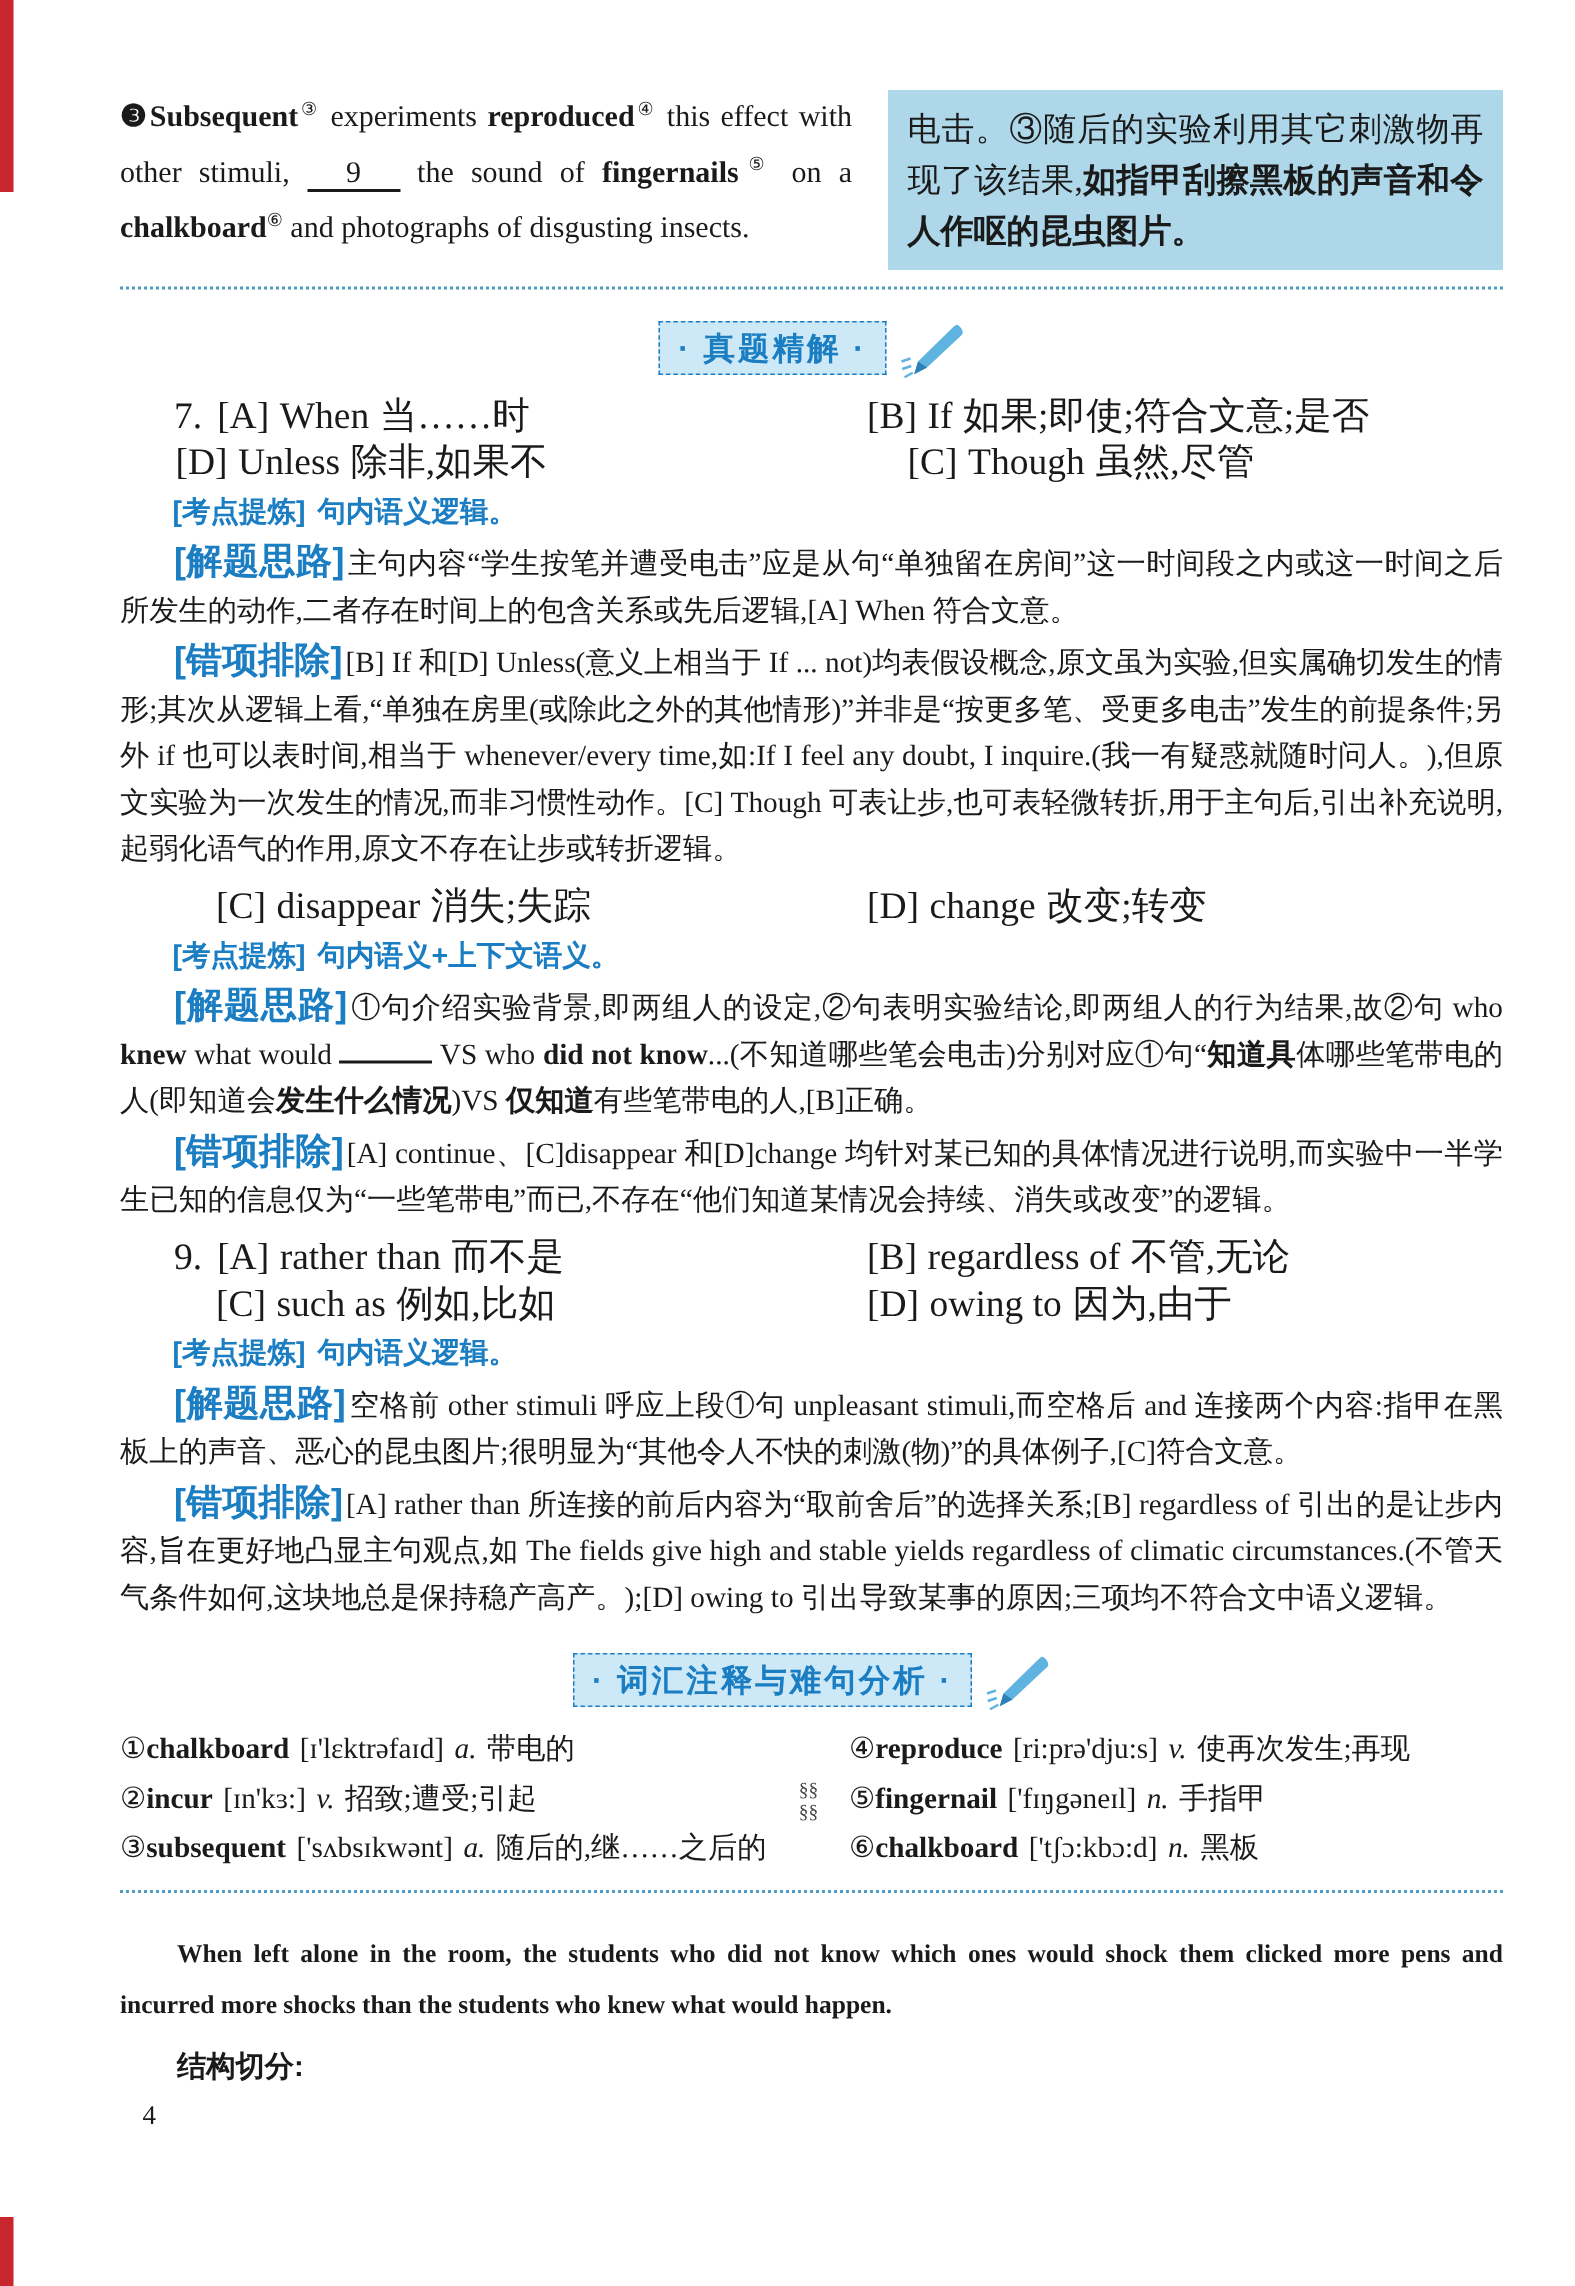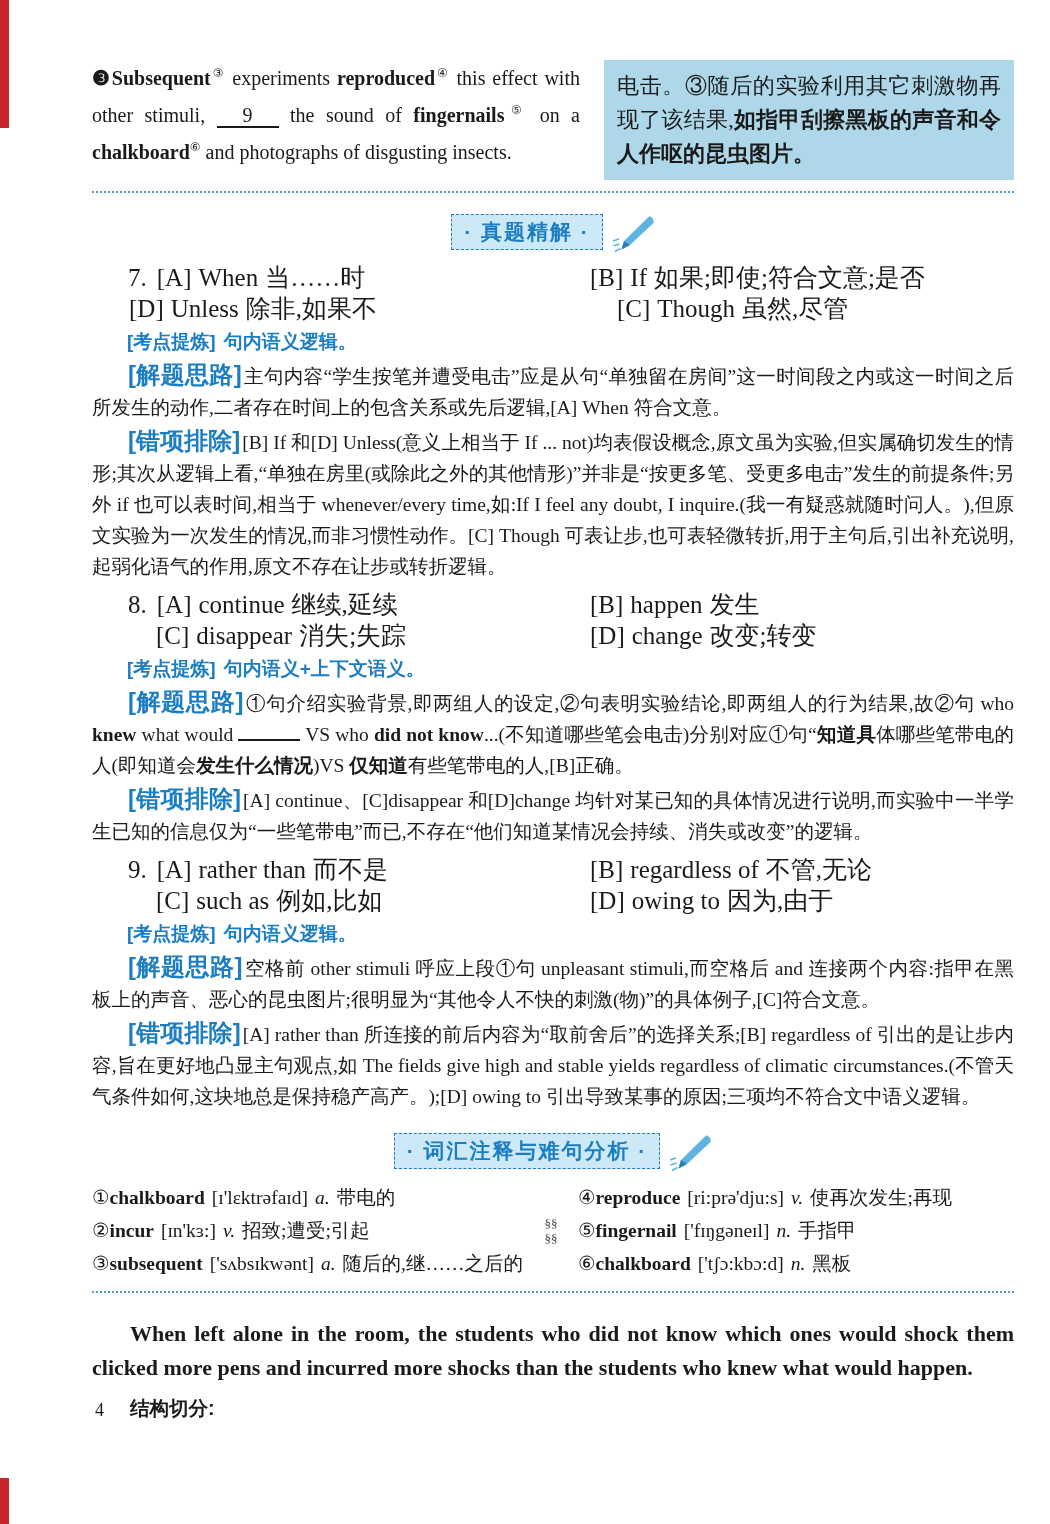--- a/index.html
+++ b/index.html
@@ -9,21 +9,21 @@
     --edge-red:#c9252c;
     --sep-blue:#4f9ec4;
     --ink:#1a1a1a;
   }
   html,body{margin:0;padding:0;background:#ffffff;}
   .page{position:relative;width:1050px;height:1524px;background:#ffffff;overflow:hidden;
         font-family:"Liberation Serif","DejaVu Serif",serif;color:var(--ink);}
   .red-strip{position:absolute;left:0;width:9px;background:var(--edge-red);}
   .red-strip.top{top:0;height:128px;}
   .red-strip.bottom{bottom:0;height:46px;}
-  .content{position:absolute;left:92px;top:60px;width:922px;}
+  .content{position:absolute;left:80px;top:60px;width:922px;}
 
   
   .top-row{display:flex;gap:24px;align-items:flex-start;}
   .passage-en{width:488px;font-size:20px;line-height:37px;text-align:justify;}
   .trans-box{flex:1;background:var(--trans-bg);padding:9px 13px;font-size:22px;line-height:34px;text-align:justify;}
   .b{font-weight:bold;}
   .sup{font-size:12px;vertical-align:super;line-height:0;}
   .blank{display:inline-block;min-width:62px;border-bottom:2px solid var(--ink);text-align:center;line-height:1.05;}
 
   .sep{border:none;border-top:2px dotted var(--sep-blue);height:0;margin:11px 0 0 0;}
@@ -58,21 +58,21 @@
   .vocab-col.left{width:446px;}
   .vocab-col.right{flex:1;padding-left:14px;}
   .vocab-divider{width:26px;display:flex;align-items:center;justify-content:center;
                  color:#444;font-size:13px;}
   .vocab-divider span{display:inline-block;width:13px;word-break:break-all;line-height:15px;text-align:center;}
   .vword{font-weight:bold;}
   .vipa,.vpos,.vcn{margin-left:7px;}
   .vpos{font-style:italic;}
 
   
-  .sentence{font-weight:bold;font-size:22px;line-height:34px;text-align:justify;
+  .sentence{font-weight:bold;font-size:17px;line-height:34px;text-align:justify;
             text-indent:38px;margin-top:24px;}
   .jiegou{font-family:"Liberation Sans","DejaVu Sans",sans-serif;font-weight:bold;
           font-size:19.5px;text-indent:38px;margin-top:10px;}
 
   .page-num{position:absolute;left:95px;top:1400px;font-size:18px;}
 </style>
 </head>
 <body>
 
 <div class="page">
@@ -120,28 +120,20 @@
       <div class="para">
         <span class="plabel">[解题思路]</span><span><span>主句内容“学生按笔并遭受电击”应是从句“单独留在房间”这一时间段之内或这一时间之后所发生的动作,二者存在时间上的包含关系或先后逻辑,[A] When 符合文意。</span></span>
       </div>
       <div class="para">
         <span class="plabel">[错项排除]</span><span><span>[B] If 和[D] Unless(意义上相当于 If ... not)均表假设概念,原文虽为实验,但实属确切发生的情形;其次从逻辑上看,“单独在房里(或除此之外的其他情形)”并非是“按更多笔、受更多电击”发生的前提条件;另外 if 也可以表时间,相当于 whenever/every time,如:If I feel any doubt, I inquire.(我一有疑惑就随时问人。),但原文实验为一次发生的情况,而非习惯性动作。[C] Though 可表让步,也可表轻微转折,用于主句后,引出补充说明,起弱化语气的作用,原文不存在让步或转折逻辑。</span></span>
       </div>
     </div>
 
     <div class="q-block">
       <div class="opt-row">
-        <div class="cell l1">
-          <span class="qnum">8.</span><span>[A]</span><span class="opt-en">continue</span><span class="opt-cn">继续,延续</span>
-        </div>
-        <div class="cell r">
-          <span>[B]</span><span class="opt-en">happen</span><span class="opt-cn">发生</span>
-        </div>
-      </div>
-      <div class="opt-row">
         <div class="cell l2">
           <span>[C]</span><span class="opt-en">disappear</span><span class="opt-cn">消失;失踪</span>
         </div>
         <div class="cell r">
           <span>[D]</span><span class="opt-en">change</span><span class="opt-cn">改变;转变</span>
         </div>
       </div>
       <div class="kaodian">
         <span class="klabel">[考点提炼]</span><span>句内语义+上下文语义。</span>
       </div>

